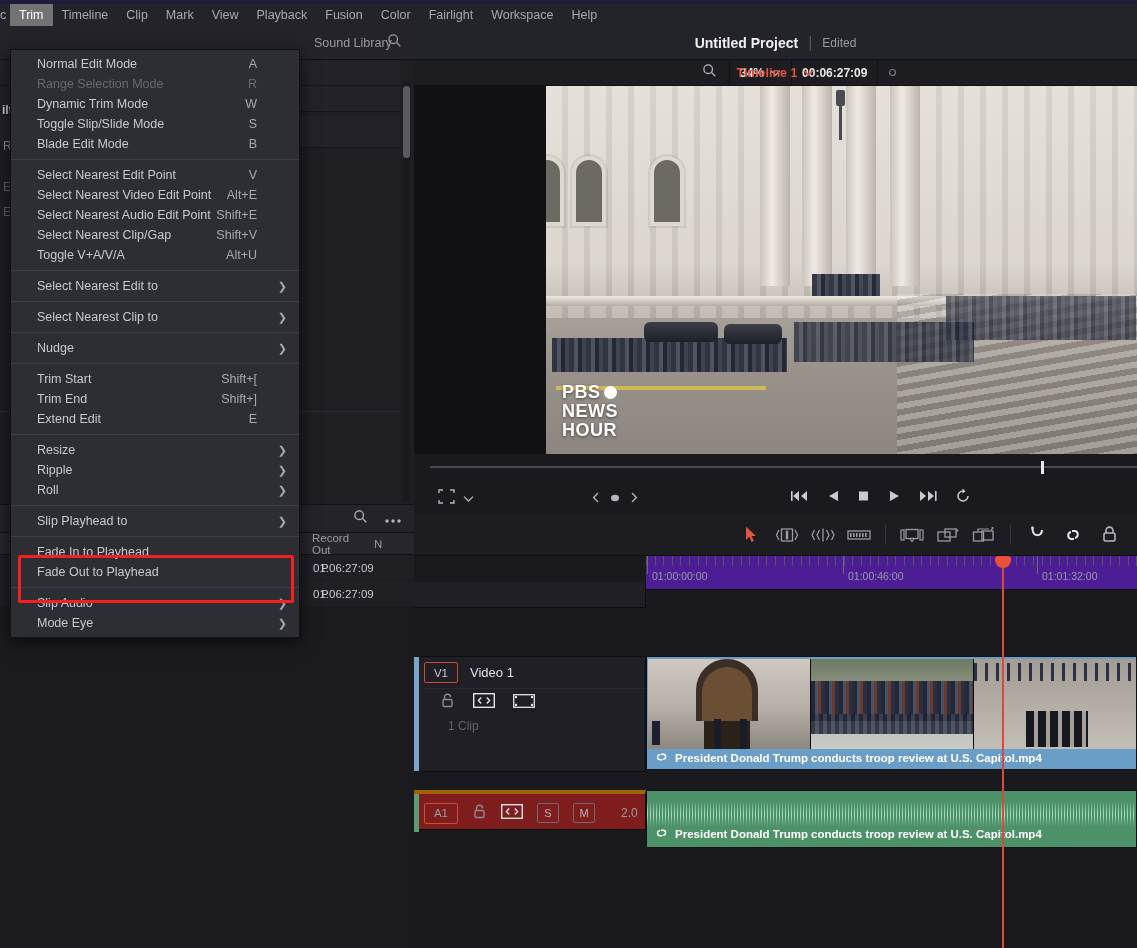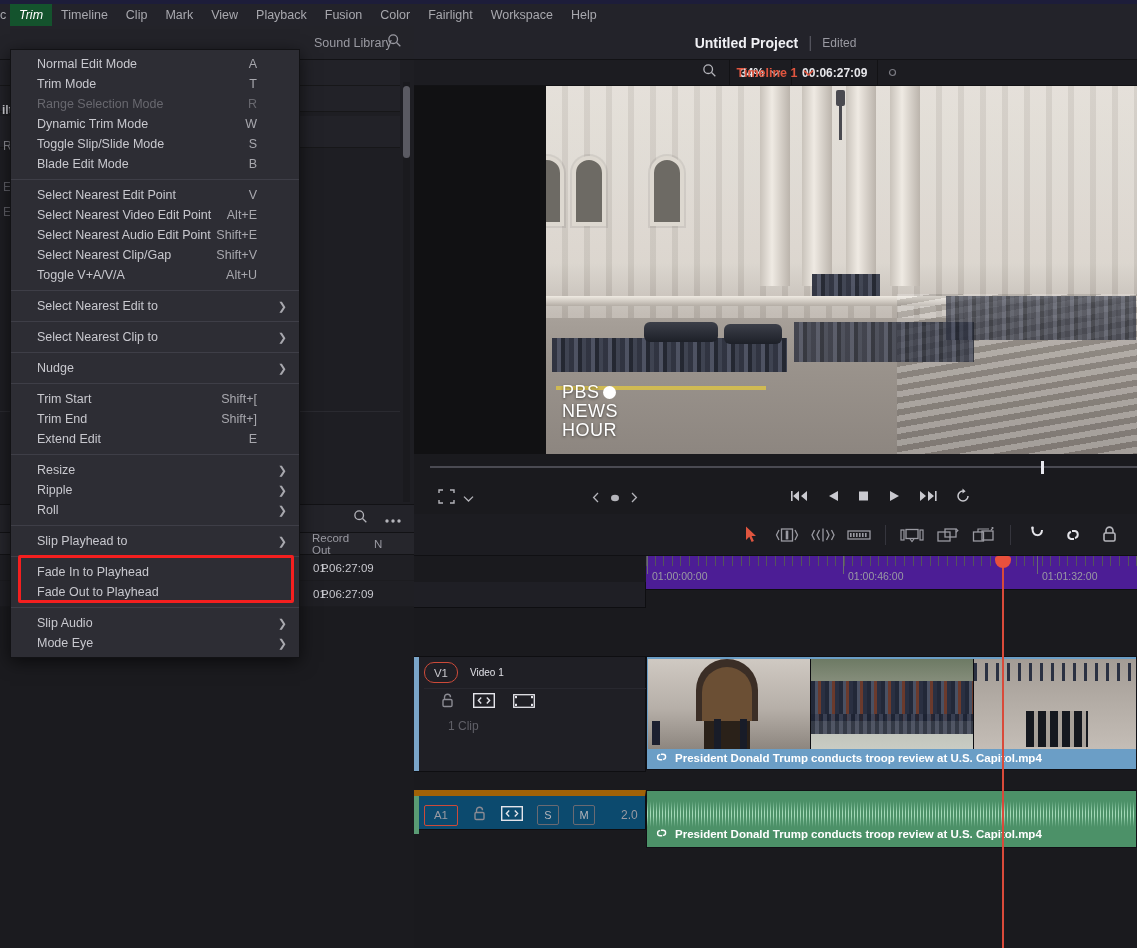--- a/index.html
+++ b/index.html
@@ -23,21 +23,21 @@
     position: absolute; left: 0; top: 4px; width: 1137px; height: 22px;
     background: #23232a;
     display: flex; align-items: center;
     font-size: 12.5px;
   }
   .menubar .mi {
     padding: 2px 9px; color: #a8a8ae; white-space: nowrap;
     line-height: 18px; cursor: default;
   }
   .menubar .mi.clipped { padding-left: 0; padding-right: 2px; overflow: hidden; width: 10px; }
-  .menubar .mi.active { background: #14532d; color: #ffffff; font-style: italic; }
+  .menubar .mi.active { background: #737373; color: #ffffff; }
 
   
   .bg-left-panel {
     position: absolute; left: 0; top: 26px; width: 414px; height: 922px;
     background: #1b1b1f;
   }
   .lp-header {
     position: absolute; left: 0; top: 26px; width: 414px; height: 34px;
     background: #232329; border-bottom: 1px solid #121215;
     display: flex; align-items: center; justify-content: flex-end;
@@ -184,21 +184,21 @@
   .vf-lamp:after {
     content:""; position:absolute; left:3px; top:16px;
     width:3px; height:34px; background:#4a4a50;
   }
   .vf-yellowline {
     position:absolute; height:4px; background:#d9c24a; opacity:.85;
   }
 
   .pbs-logo {
     position: absolute; left: 16px; bottom: 14px;
-    color:#ffffff; font-weight: normal; font-size: 18px; line-height: 19px;
+    color:#ffffff; font-weight: bold; font-size: 18px; line-height: 19px;
     letter-spacing: 0.5px;
     text-shadow: 0 1px 3px rgba(0,0,0,.55);
     font-family: "Liberation Sans", sans-serif;
   }
   .pbs-logo .badge {
     display:inline-block; width:13px; height:13px; border-radius:50%;
     background:#fff; vertical-align:-1px; margin-left:3px;
   }
 
   .viewer-scrub {
@@ -265,31 +265,31 @@
     position:absolute; left:0; top:48px; width:232px; height:116px;
     background:#1f1f25; border-right:1px solid #0e0e11;
     border-top:1px solid #0e0e11; border-bottom:1px solid #0e0e11;
   }
   .trk-v .stripe { position:absolute; left:0; top:0; width:5px; height:114px; background:#7aa5c9; }
   .trk-row1 { position:absolute; left:10px; top:0; width:222px; height:32px;
               display:flex; align-items:center; gap:12px; border-bottom:1px solid #28282f; }
   .vtag {
     width:34px; height:21px; border:1px solid #cc4a39; color:#c7c7cd;
     font-size:11.5px; display:flex; align-items:center; justify-content:center;
-    border-radius:10px;
-  }
-  .trk-name { font-size:10px; color:#e0e0e6; }
+    border-radius:2px;
+  }
+  .trk-name { font-size:13px; color:#e0e0e6; }
   .trk-row2 { position:absolute; left:26px; top:36px; display:flex; align-items:center; gap:18px; }
   .trk-clipcount { position:absolute; left:34px; top:62px; font-size:12px; color:#606068; }
 
   
   .trk-a {
     position:absolute; left:0; top:182px; width:232px; height:40px;
-    background:#0c4a6e; border-right:1px solid #0e0e11;
-    border-top:6px solid #a16207; border-bottom:1px solid #0e0e11;
+    background:#7f1d1d; border-right:1px solid #0e0e11;
+    border-top:4px solid #a16207; border-bottom:1px solid #0e0e11;
   }
   .trk-a .stripe { position:absolute; left:0; top:0; width:5px; height:38px; background:#5a9c74; }
   .trk-a .inner { position:absolute; left:10px; top:0; width:222px; height:38px;
                   display:flex; align-items:center; gap:14px; }
   .atag {
     width:34px; height:21px; border:1px solid #cc4a39; color:#9a9aa2;
     font-size:11.5px; display:flex; align-items:center; justify-content:center; border-radius:2px;
   }
   .sqbtn { width:22px; height:20px; border:1px solid #6a6a72; color:#b4b4ba;
            font-size:11px; display:flex; align-items:center; justify-content:center; border-radius:2px; }
@@ -772,24 +772,20 @@
     <div class="mi">Fairlight</div>
     <div class="mi">Workspace</div>
     <div class="mi">Help</div>
   </div>
 
   <div class="menu" id="trim-menu">
       <div class="item">
         <span>Normal Edit Mode</span>
         <span class="sc">A</span>
       </div>
-      <div class="item">
-        <span>Trim Mode</span>
-        <span class="sc">T</span>
-      </div>
       <div class="item disabled">
         <span>Range Selection Mode</span>
         <span class="sc">R</span>
       </div>
       <div class="item">
         <span>Dynamic Trim Mode</span>
         <span class="sc">W</span>
       </div>
       <div class="item">
         <span>Toggle Slip/Slide Mode</span>

